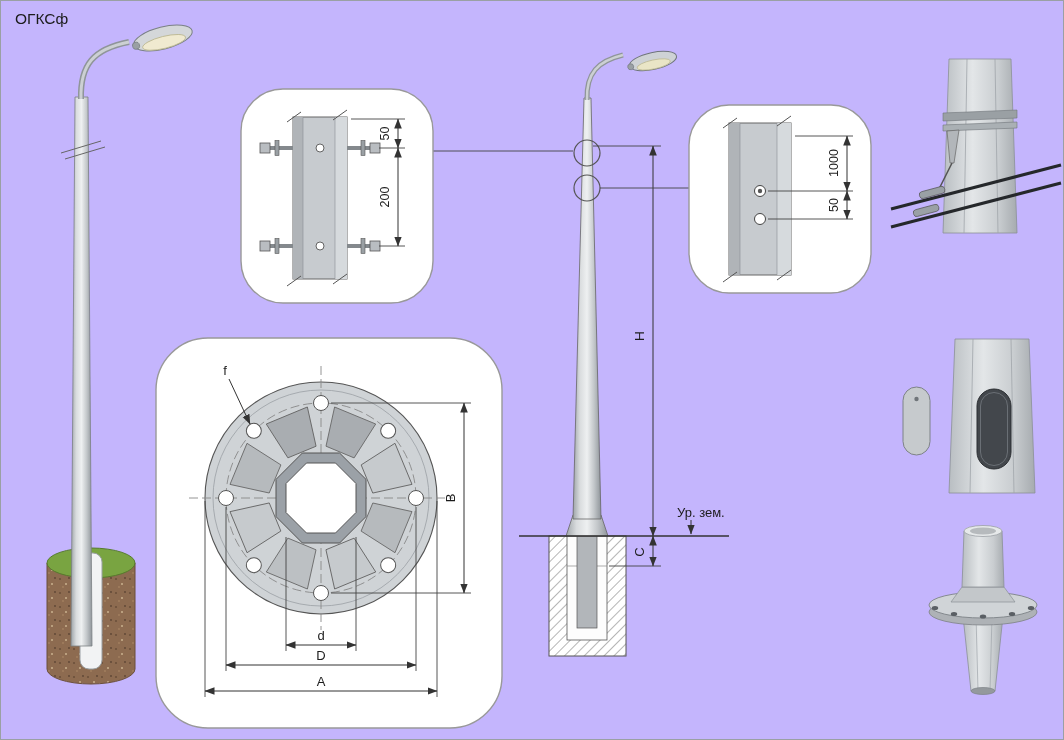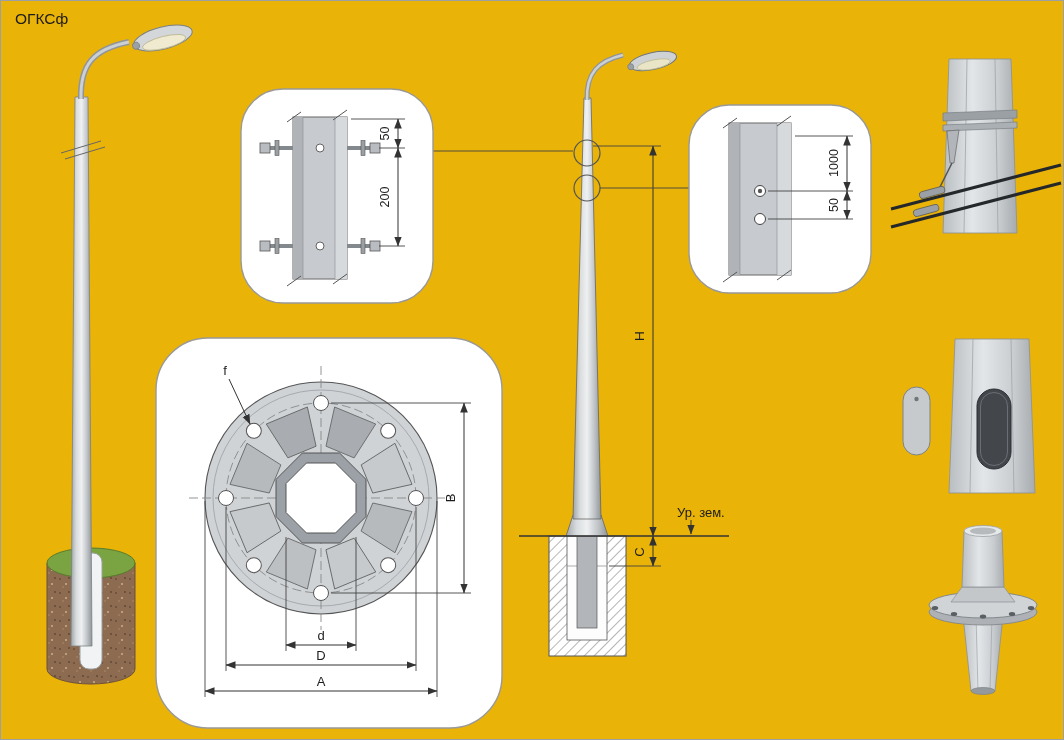--- a/index.html
+++ b/index.html
@@ -1,16 +1,16 @@
 <!DOCTYPE html>
 <html><head>
 <meta charset="utf-8">
 <style>
   html,body{margin:0;padding:0;background:#e8e8e8;}
-  .canvas{position:relative;width:1064px;height:740px;background:#eab308;border:1px solid #9aa0a4;box-sizing:border-box;overflow:hidden;}
+  .canvas{position:relative;width:1064px;height:740px;background:#c4b5fd;border:1px solid #9aa0a4;box-sizing:border-box;overflow:hidden;}
   svg{position:absolute;left:0;top:0;}
   svg text{font-family:"Liberation Sans","DejaVu Sans",sans-serif;fill:#1c1c1c;}
   .dim{stroke:#333;stroke-width:1;fill:none;}
   .ext{stroke:#444;stroke-width:0.9;fill:none;}
   .cl{stroke:#888;stroke-width:0.9;fill:none;stroke-dasharray:9 4;}
 </style>
 </head>
 <body>
 
 <div class="canvas">

